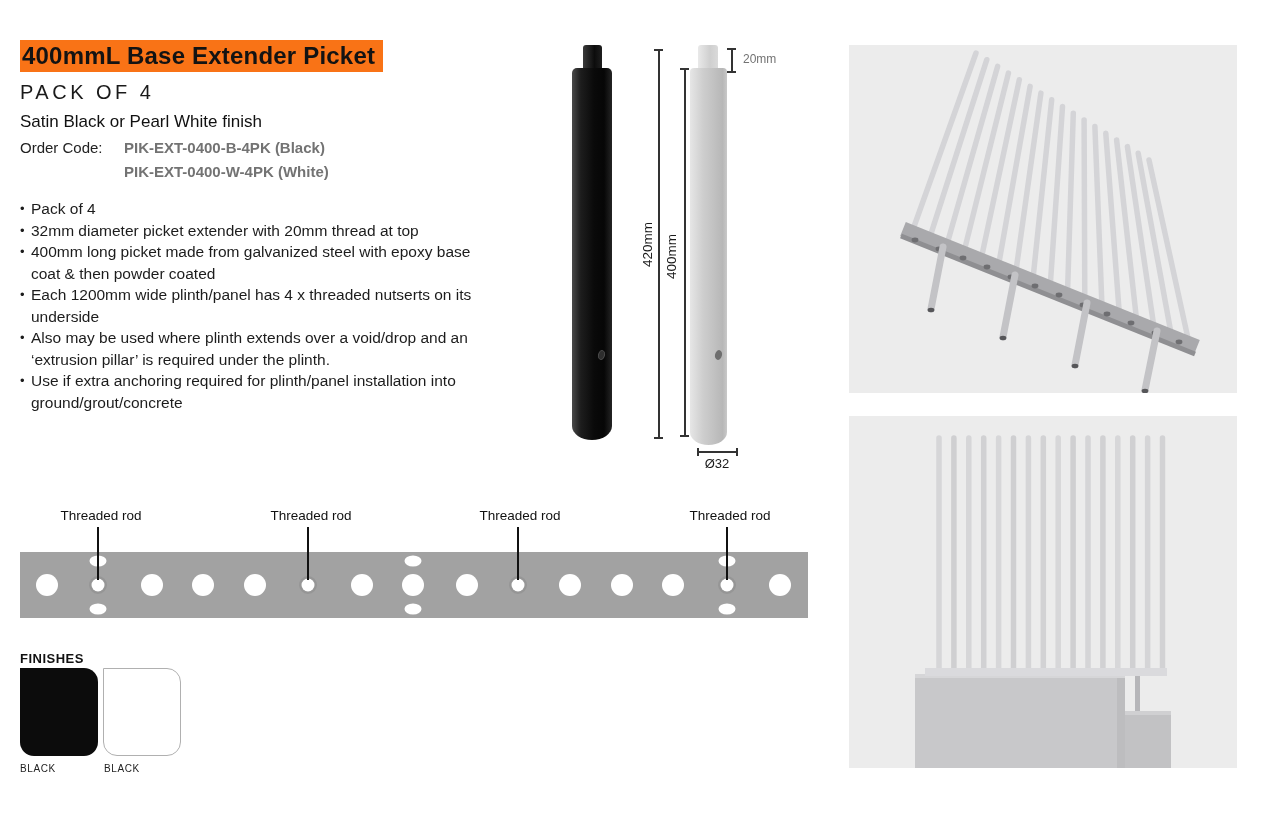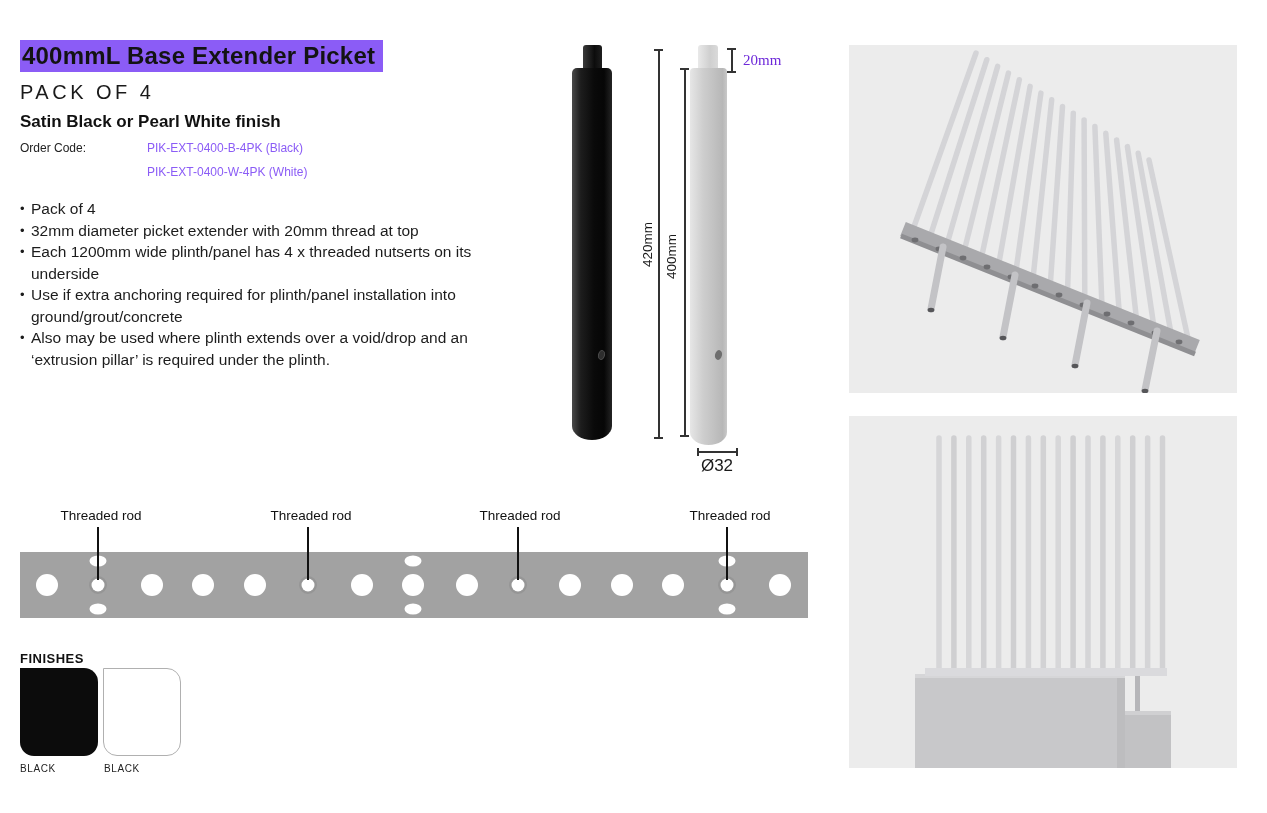--- a/index.html
+++ b/index.html
@@ -4,26 +4,26 @@
 <style>
   * { margin:0; padding:0; box-sizing:border-box; }
   html,body { background:#fff; }
   .page {
     position:relative; width:1267px; height:813px; background:#ffffff;
     font-family:"Liberation Sans", sans-serif; color:#231f20; overflow:hidden;
   }
   
   .header { position:absolute; left:20px; top:42px; width:490px; }
   h1.title { font-size:24px; font-weight:bold; color:#131313; letter-spacing:0.2px; }
-  h1.title .hl { background:#8b5cf6; padding:2px 8px 3px 2px; }
+  h1.title .hl { background:#f97316; padding:2px 8px 3px 2px; }
   .pack { margin-top:11px; font-size:20px; letter-spacing:3.5px; color:#1a1a1a; font-weight:400; }
-  .finish { margin-top:8px; font-size:17px; font-weight:bold; color:#111; }
-  .order { margin-top:4px; display:flex; font-size:12px; line-height:24px;gap:23px; }
+  .finish { margin-top:8px; font-size:17px; font-weight:normal; color:#111; }
+  .order { margin-top:4px; display:flex; font-size:15px; line-height:24px; }
   .order .olabel { width:104px; flex:0 0 auto; color:#222; }
-  .order .codes { font-weight:normal; color:#8b5cf6; }
+  .order .codes { font-weight:bold; color:#737373; }
   ul.features { margin-top:14px; list-style:none; width:462px; font-size:15.5px; line-height:21.5px; color:#1c1c1c; }
   ul.features li { position:relative; padding-left:11px; }
   ul.features li::before { content:"•"; position:absolute; left:0; top:0; font-size:13px; }
   
   .abs { position:absolute; }
   .picket-body-black {
     left:572px; top:68px; width:40px; height:372px;
     background:linear-gradient(to right,#4a4a4a 0%,#1d1d1d 22%,#0a0a0a 55%,#060606 80%,#242424 100%);
     border-radius:5px 5px 0 0; border-bottom-left-radius:50% 14px; border-bottom-right-radius:50% 14px;
   }
@@ -34,22 +34,22 @@
     border-radius:4px 4px 0 0; border-bottom-left-radius:50% 13px; border-bottom-right-radius:50% 13px;
   }
   .picket-thread-white { left:698px; top:45px; width:20px; height:26px; background:linear-gradient(to right,#e9e9e9,#cfcfcf 60%,#dadada); border-radius:3px 3px 0 0; border-bottom:1px solid #aeaeae; }
   .hole-black { left:598px; top:350px; width:7px; height:10px; background:#2e2e2e; border:1px solid #4d4d4d; border-radius:50%; transform:rotate(14deg); }
   .hole-white { left:715px; top:350px; width:7px; height:10px; background:#6e6e6e; border-radius:50%; transform:rotate(14deg); }
   .dimline-v { width:1.5px; background:#333; }
   .tbar-h { width:9px; height:1.5px; background:#333; }
   .tbar-v { width:1.5px; height:8px; background:#333; }
   .dimline-h { height:1.5px; background:#333; }
   .dim-label-rot { width:60px; text-align:center; font-size:13.5px; color:#1a1a1a; transform:rotate(-90deg); }
-  .dim-label { font-size:15px; color:#6d28d9;font-family:Liberation Serif, serif; }
-  .dia-label { width:44px; text-align:center; font-size:17px; color:#1a1a1a; }
+  .dim-label { font-size:12px; color:#737373; }
+  .dia-label { width:44px; text-align:center; font-size:13px; color:#1a1a1a; }
   
   .render-panel { background:#ececec; }
   .panel-top { left:849px; top:45px; width:388px; height:348px; }
   .panel-bottom { left:849px; top:416px; width:388px; height:352px; }
   
   .rod-label { position:absolute; width:110px; top:508px; text-align:center; font-size:13.5px; color:#111; }
   .leader { position:absolute; width:1.5px; height:53px; top:527px; background:#111; z-index:3; }
   .plinth-bar { left:20px; top:552px; width:788px; height:66px; }
   
   .finishes-heading { left:20px; top:651px; font-size:13px; font-weight:bold; letter-spacing:0.5px; color:#111; }
@@ -70,23 +70,24 @@
     <div class="order">
       <span class="olabel">Order Code:</span>
       <span class="codes">
         <div>PIK-EXT-0400-B-4PK (Black)</div>
         <div>PIK-EXT-0400-W-4PK (White)</div>
       </span>
     </div>
     <ul class="features">
       <li>Pack of 4</li>
       <li>32mm diameter picket extender with 20mm thread at top</li>
+      <li>400mm long picket made from galvanized steel with epoxy base coat &amp; then powder coated</li>
       <li>Each 1200mm wide plinth/panel has 4 x threaded nutserts on its underside</li>
+      <li>Also may be used where plinth extends over a void/drop and an ‘extrusion pillar’ is required under the plinth.</li>
       <li>Use if extra anchoring required for plinth/panel installation into ground/grout/concrete</li>
-      <li>Also may be used where plinth extends over a void/drop and an ‘extrusion pillar’ is required under the plinth.</li>
     </ul>
   </section>
 
   <div>
     <div class="abs picket-thread-black"></div>
     <div class="abs picket-body-black"></div>
     <div class="abs hole-black"></div>
 
     <div class="abs picket-thread-white"></div>
     <div class="abs picket-body-white"></div>

